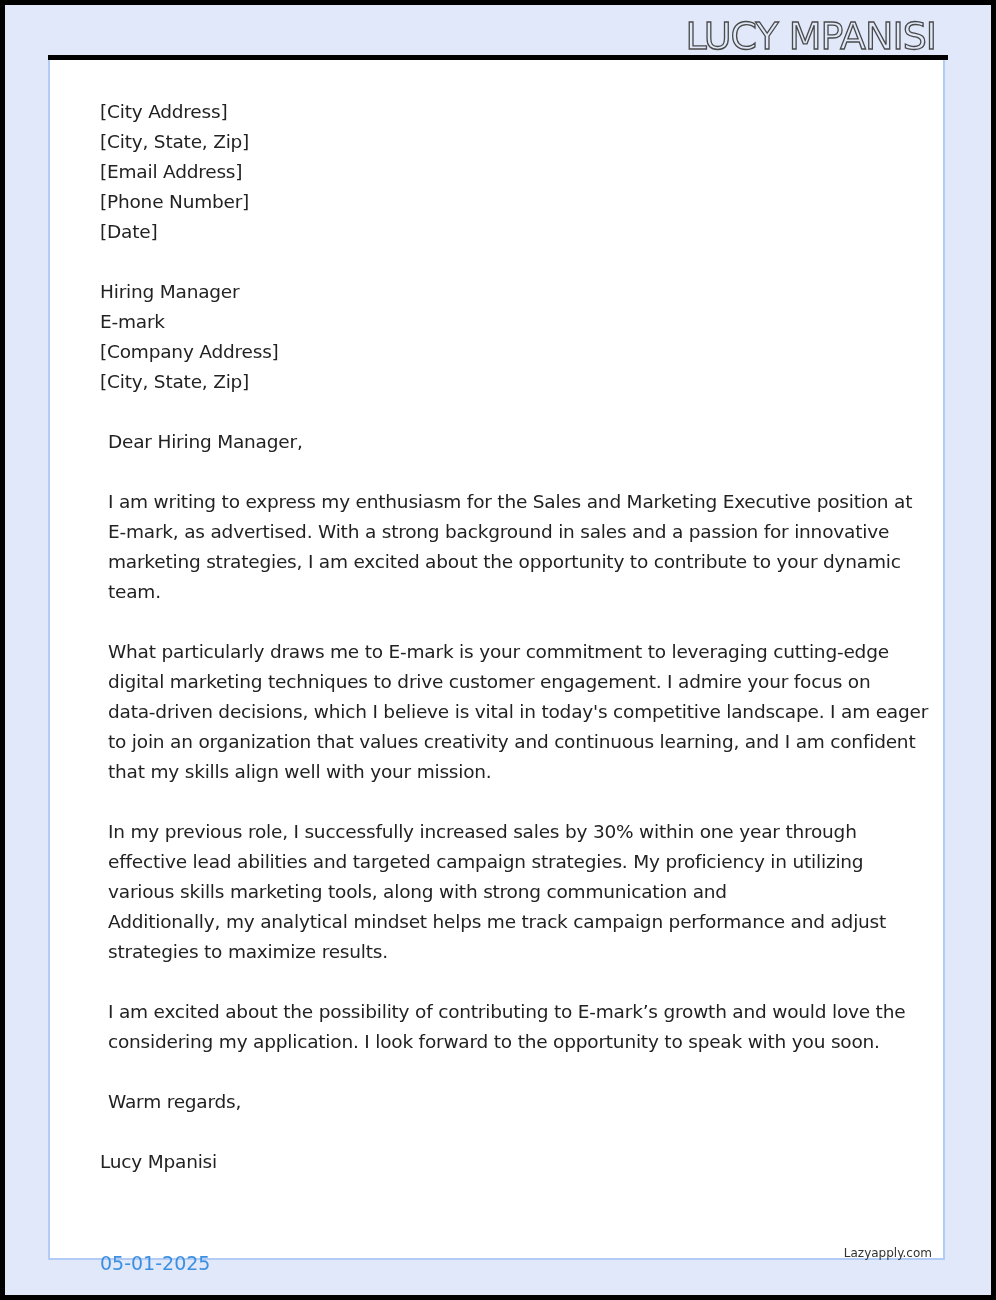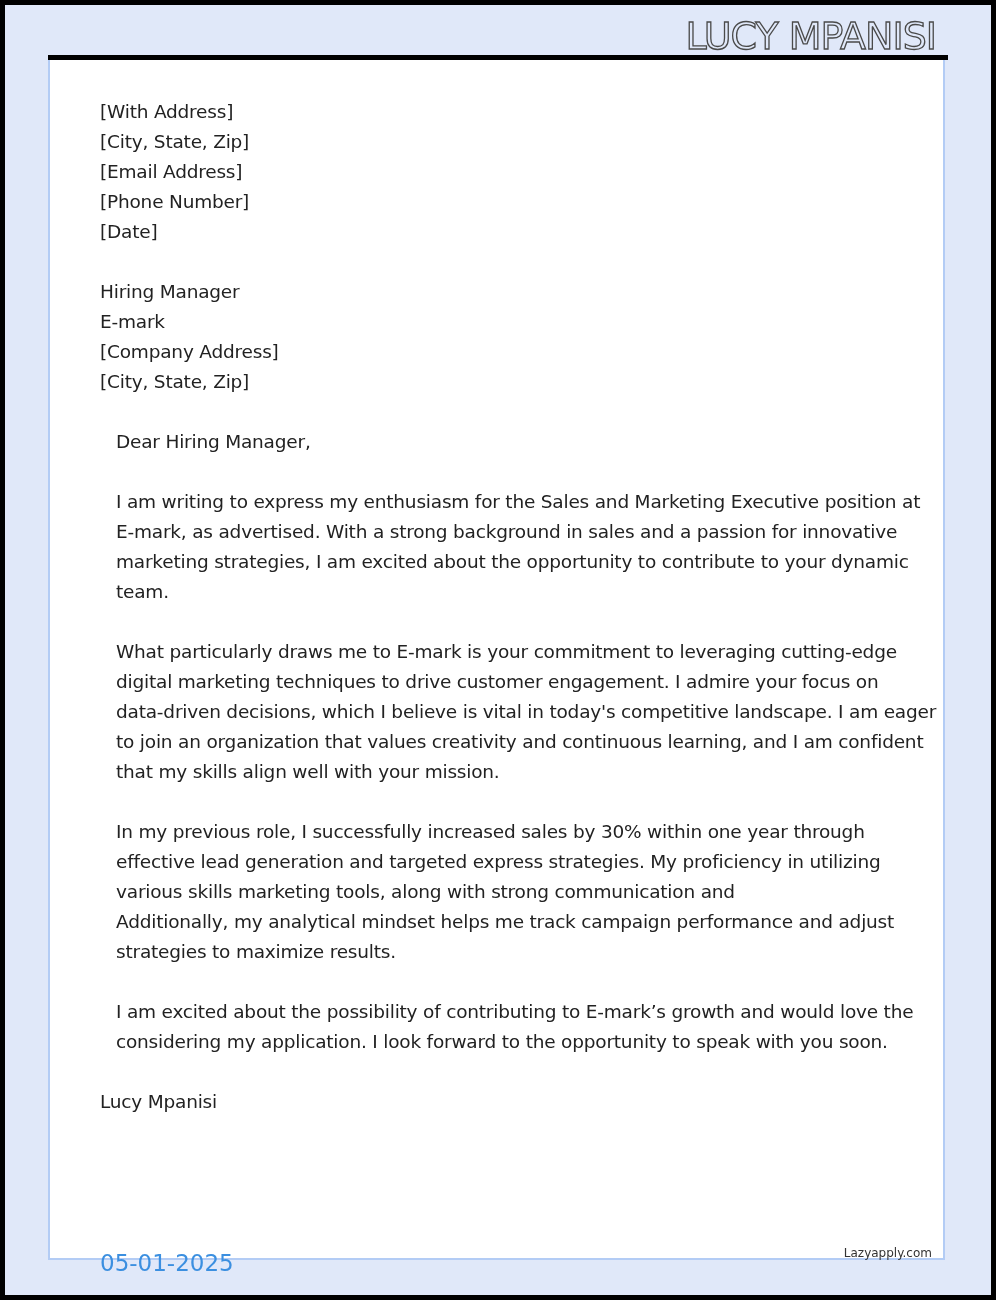--- a/index.html
+++ b/index.html
@@ -33,41 +33,41 @@
       position: absolute; left: 48px; top: 55px; width: 900px; height: 5px;
       background: #000;
     }
     .letter {
       position: absolute; left: 100px; top: 97px; width: 790px;
       font-size: 18.5px; line-height: 30px; color: #222;
       letter-spacing: -0.2px;
     }
     .letter .line { display: block; white-space: nowrap; }
     .letter .block { margin: 0 0 30px 0; }
-    .letter .para { margin: 0 0 30px 16px; }
+    .letter .para { margin: 0 0 30px 8px; }
     .date-footer {
       position: absolute; left: 100px; top: 1249px;
-      font-size: 23px; line-height: 28px; color: #3B8FE0;
+      font-size: 19px; line-height: 28px; color: #3B8FE0;
     }
     .brand {
       position: absolute; right: 64px; top: 1246px;
       font-size: 12px; color: #333;
     }
   </style>
 </head>
 <body>
 
 <div class="page-bg"></div>
 <div class="name-header">LUCY MPANISI</div>
 <div class="card"></div>
 <div class="top-bar"></div>
 
 <div class="letter">
   <div class="block">
-    <span class="line">[With Address]</span>
+    <span class="line">[City Address]</span>
     <span class="line">[City, State, Zip]</span>
     <span class="line">[Email Address]</span>
     <span class="line">[Phone Number]</span>
     <span class="line">[Date]</span>
   </div>
   <div class="block">
     <span class="line">Hiring Manager</span>
     <span class="line">E-mark</span>
     <span class="line">[Company Address]</span>
     <span class="line">[City, State, Zip]</span>
@@ -81,26 +81,27 @@
   </div>
   <div class="para">
     <span class="line">What particularly draws me to E-mark is your commitment to leveraging cutting-edge</span>
     <span class="line">digital marketing techniques to drive customer engagement. I admire your focus on</span>
     <span class="line">data-driven decisions, which I believe is vital in today's competitive landscape. I am eager</span>
     <span class="line">to join an organization that values creativity and continuous learning, and I am confident</span>
     <span class="line">that my skills align well with your mission.</span>
   </div>
   <div class="para">
     <span class="line">In my previous role, I successfully increased sales by 30% within one year through</span>
-    <span class="line">effective lead generation and targeted express strategies. My proficiency in utilizing</span>
+    <span class="line">effective lead abilities and targeted campaign strategies. My proficiency in utilizing</span>
     <span class="line">various skills marketing tools, along with strong communication and</span>
     <span class="line">Additionally, my analytical mindset helps me track campaign performance and adjust</span>
     <span class="line">strategies to maximize results.</span>
   </div>
   <div class="para">
     <span class="line">I am excited about the possibility of contributing to E-mark’s growth and would love the</span>
     <span class="line">considering my application. I look forward to the opportunity to speak with you soon.</span>
   </div>
+  <div class="para">Warm regards,</div>
   <div class="line">Lucy Mpanisi</div>
 </div>
 
 <div class="date-footer">05-01-2025</div>
 <div class="brand">Lazyapply.com</div>
 
 </body></html>

